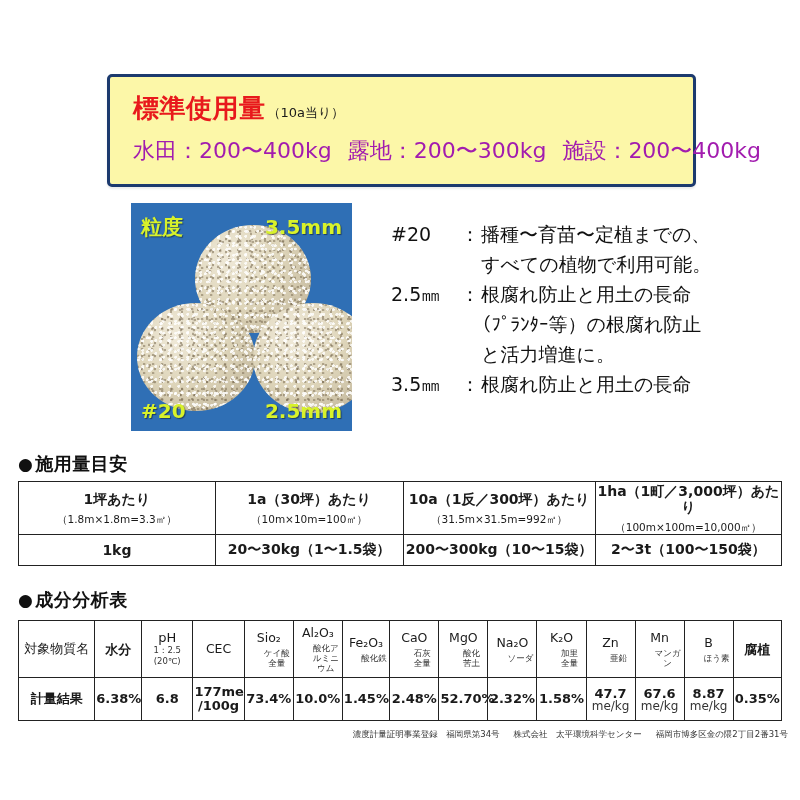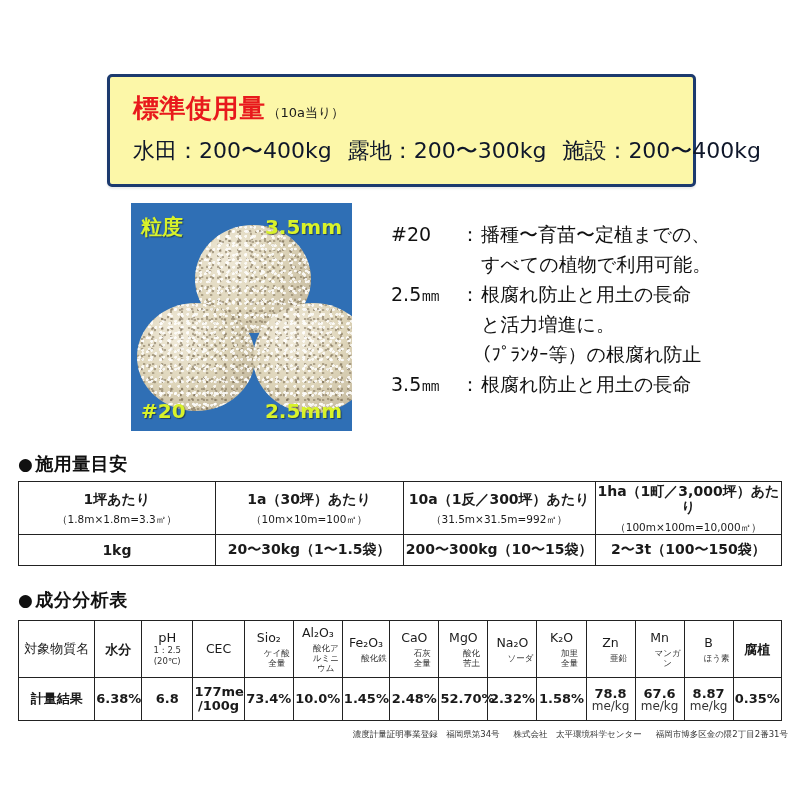--- a/index.html
+++ b/index.html
@@ -31,21 +31,21 @@
   .usage-title{
     font-size:26px;font-weight:bold;color:#e8191c;
     letter-spacing:.5px;line-height:1;
   }
   .usage-title-sub{
     font-size:13px;color:#1a1a1a;margin-left:2px;
     line-height:1;padding-bottom:2px;
   }
   .usage-line{
     position:absolute;left:23px;top:59px;
-    font-size:22px;color:#0f172a;letter-spacing:0px;
+    font-size:22px;color:#a21caf;letter-spacing:0px;
     white-space:nowrap;
   }
   .usage-line .gap{display:inline-block;width:16px;}
 
   
   .photo{
     position:absolute;
     left:131px;top:203px;
     width:221px;height:228px;
     background:#2f6fb5;
@@ -214,22 +214,22 @@
     <span class="desc-colon">：</span>
     <span class="desc-val">播種〜育苗〜定植までの、</span>
   </div>
   <div class="desc-cont">すべての植物で利用可能。</div>
 
   <div class="desc-row">
     <span class="desc-key">2.5㎜</span>
     <span class="desc-colon">：</span>
     <span class="desc-val">根腐れ防止と用土の長命</span>
   </div>
+  <div class="desc-cont">（ﾌﾟﾗﾝﾀｰ等）の根腐れ防止</div>
   <div class="desc-cont">と活力増進に。</div>
-  <div class="desc-cont">（ﾌﾟﾗﾝﾀｰ等）の根腐れ防止</div>
 
   <div class="desc-row">
     <span class="desc-key">3.5㎜</span>
     <span class="desc-colon">：</span>
     <span class="desc-val">根腐れ防止と用土の長命</span>
   </div>
 </div>
 
 <div class="sec-head" id="sec-usage">
   <span class="bullet">●</span><span>施用量目安</span>
@@ -396,21 +396,21 @@
       <td>
         <span class="c-val">52.70%</span>
       </td>
       <td>
         <span class="c-val">2.32%</span>
       </td>
       <td>
         <span class="c-val">1.58%</span>
       </td>
       <td>
-        <span class="c-val">78.8</span>
+        <span class="c-val">47.7</span>
         <span class="c-unit">me/kg</span>
       </td>
       <td>
         <span class="c-val">67.6</span>
         <span class="c-unit">me/kg</span>
       </td>
       <td>
         <span class="c-val">8.87</span>
         <span class="c-unit">me/kg</span>
       </td>

